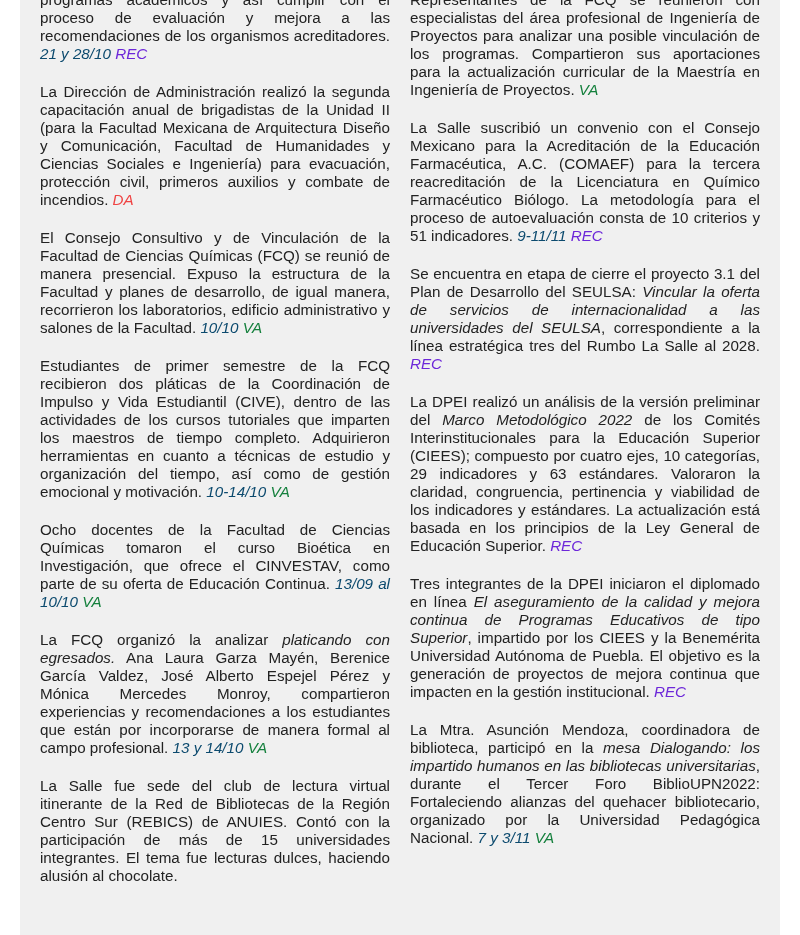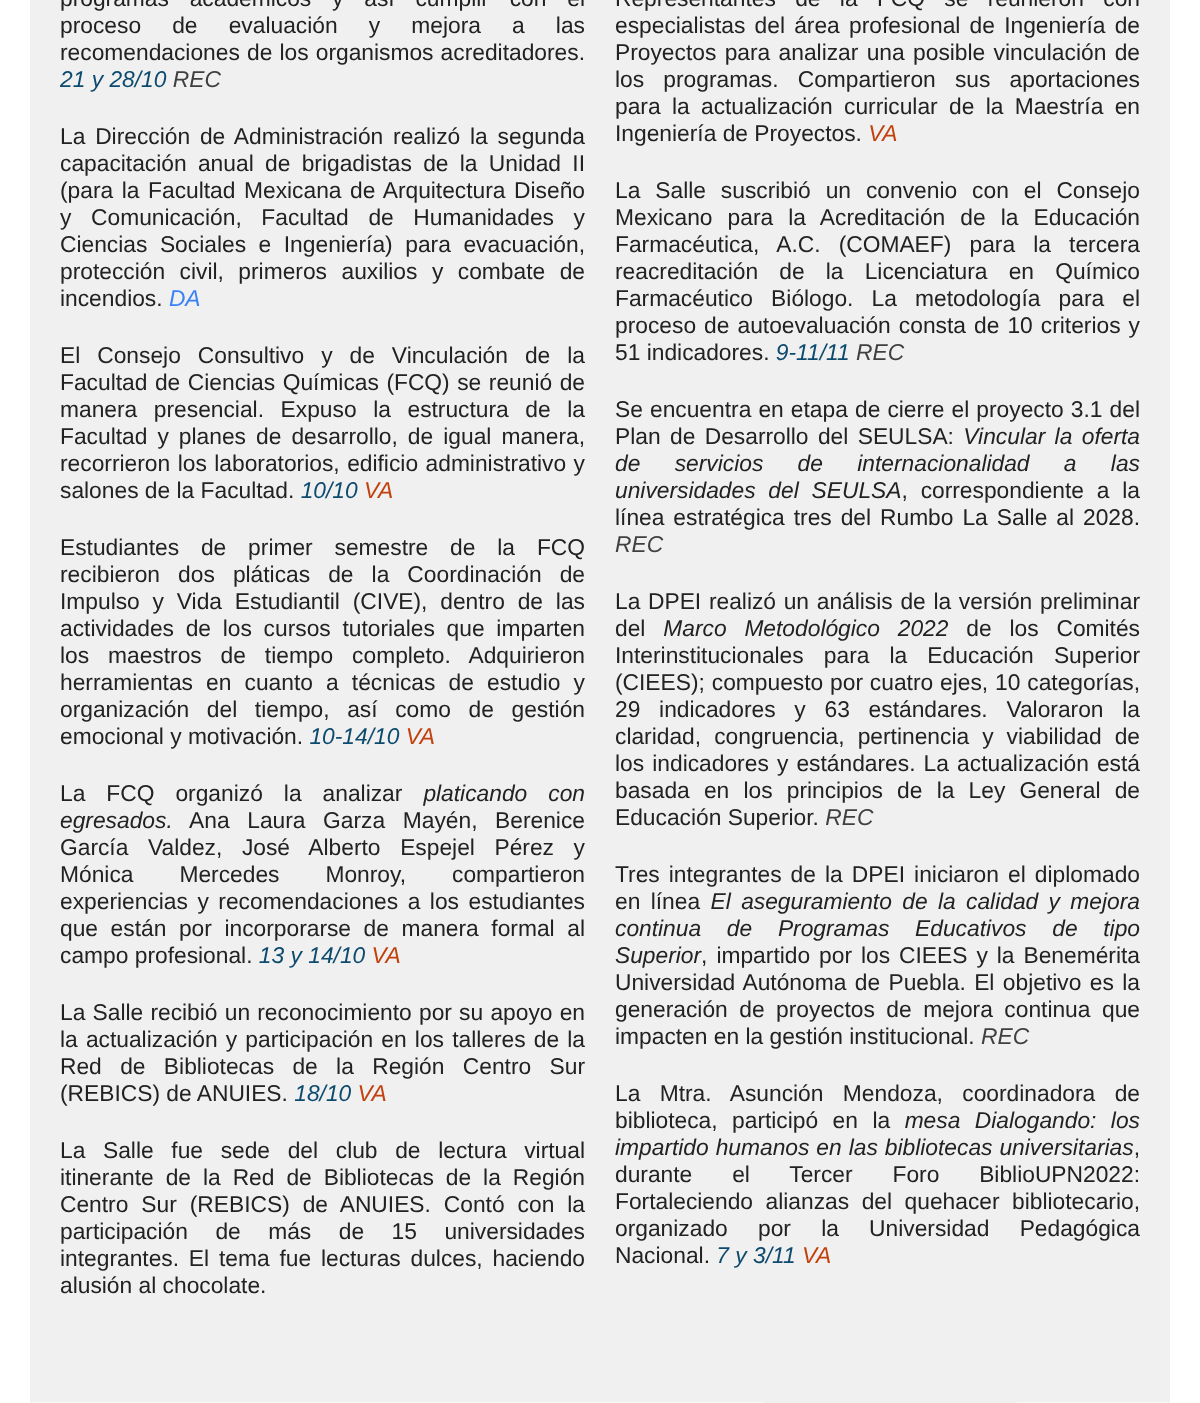--- a/index.html
+++ b/index.html
@@ -12,47 +12,47 @@
       position: absolute; top: -9px; width: 350px;
       font-family: "Liberation Sans", sans-serif;
       font-size: 15.2px; line-height: 18px; color: #222222;
     }
     .col-left { left: 40px; }
     .col-right { left: 410px; }
     .item { margin: 0 0 20px 0; text-align: justify; }
     .item p { margin: 0; }
     .date { color: #0c4a6e; font-style: italic; }
     .tag { font-style: italic; }
-    .tag-REC { color: #404040; }
-    .tag-VA { color: #c2410c; }
-    .tag-DA { color: #3b82f6; }
+    .tag-REC { color: #6d28d9; }
+    .tag-VA { color: #15803d; }
+    .tag-DA { color: #ef4444; }
     i { }
   </style>
 </head>
 <body>
 
 <div class="panel"></div>
 <div class="col col-left" id="col-left">
     <div class="item">
       <p><span>programas académicos y así cumplir con el proceso de evaluación y mejora a las recomendaciones de los organismos acreditadores. </span><span class="date">21 y 28/10</span> <span class="tag tag-REC">REC</span></p>
     </div>
     <div class="item">
       <p><span>La Dirección de Administración realizó la segunda capacitación anual de brigadistas de la Unidad II (para la Facultad Mexicana de Arquitectura Diseño y Comunicación, Facultad de Humanidades y Ciencias Sociales e Ingeniería) para evacuación, protección civil, primeros auxilios y combate de incendios. </span><span class="tag tag-DA">DA</span></p>
     </div>
     <div class="item">
       <p><span>El Consejo Consultivo y de Vinculación de la Facultad de Ciencias Químicas (FCQ) se reunió de manera presencial. Expuso la estructura de la Facultad y planes de desarrollo, de igual manera, recorrieron los laboratorios, edificio administrativo y salones de la Facultad. </span><span class="date">10/10</span> <span class="tag tag-VA">VA</span></p>
     </div>
     <div class="item">
       <p><span>Estudiantes de primer semestre de la FCQ recibieron dos pláticas de la Coordinación de Impulso y Vida Estudiantil (CIVE), dentro de las actividades de los cursos tutoriales que imparten los maestros de tiempo completo. Adquirieron herramientas en cuanto a técnicas de estudio y organización del tiempo, así como de gestión emocional y motivación. </span><span class="date">10-14/10</span> <span class="tag tag-VA">VA</span></p>
     </div>
     <div class="item">
-      <p><span>La FCQ organizó la analizar </span><i>platicando con egresados.</i><span> Ana Laura Garza Mayén, Berenice García Valdez, José Alberto Espejel Pérez y Mónica Mercedes Monroy, compartieron experiencias y recomendaciones a los estudiantes que están por incorporarse de manera formal al campo profesional. </span><span class="date">13 y 14/10</span> <span class="tag tag-VA">VA</span></p>
+      <p><span>Ocho docentes de la Facultad de Ciencias Químicas tomaron el curso Bioética en Investigación, que ofrece el CINVESTAV, como parte de su oferta de Educación Continua. </span><span class="date">13/09 al 10/10</span> <span class="tag tag-VA">VA</span></p>
     </div>
     <div class="item">
-      <p><span>La Salle recibió un reconocimiento por su apoyo en la actualización y participación en los talleres de la Red de Bibliotecas de la Región Centro Sur (REBICS) de ANUIES. </span><span class="date">18/10</span> <span class="tag tag-VA">VA</span></p>
+      <p><span>La FCQ organizó la analizar </span><i>platicando con egresados.</i><span> Ana Laura Garza Mayén, Berenice García Valdez, José Alberto Espejel Pérez y Mónica Mercedes Monroy, compartieron experiencias y recomendaciones a los estudiantes que están por incorporarse de manera formal al campo profesional. </span><span class="date">13 y 14/10</span> <span class="tag tag-VA">VA</span></p>
     </div>
     <div class="item">
       <p><span>La Salle fue sede del club de lectura virtual itinerante de la Red de Bibliotecas de la Región Centro Sur (REBICS) de ANUIES. Contó con la participación de más de 15 universidades integrantes. El tema fue lecturas dulces, haciendo alusión al chocolate. </span> </p>
     </div>
   </div>
 <div class="col col-right" id="col-right">
     <div class="item">
       <p><span>Representantes de la FCQ se reunieron con especialistas del área profesional de Ingeniería de Proyectos para analizar una posible vinculación de los programas. Compartieron sus aportaciones para la actualización curricular de la Maestría en Ingeniería de Proyectos. </span><span class="tag tag-VA">VA</span></p>
     </div>
     <div class="item">

